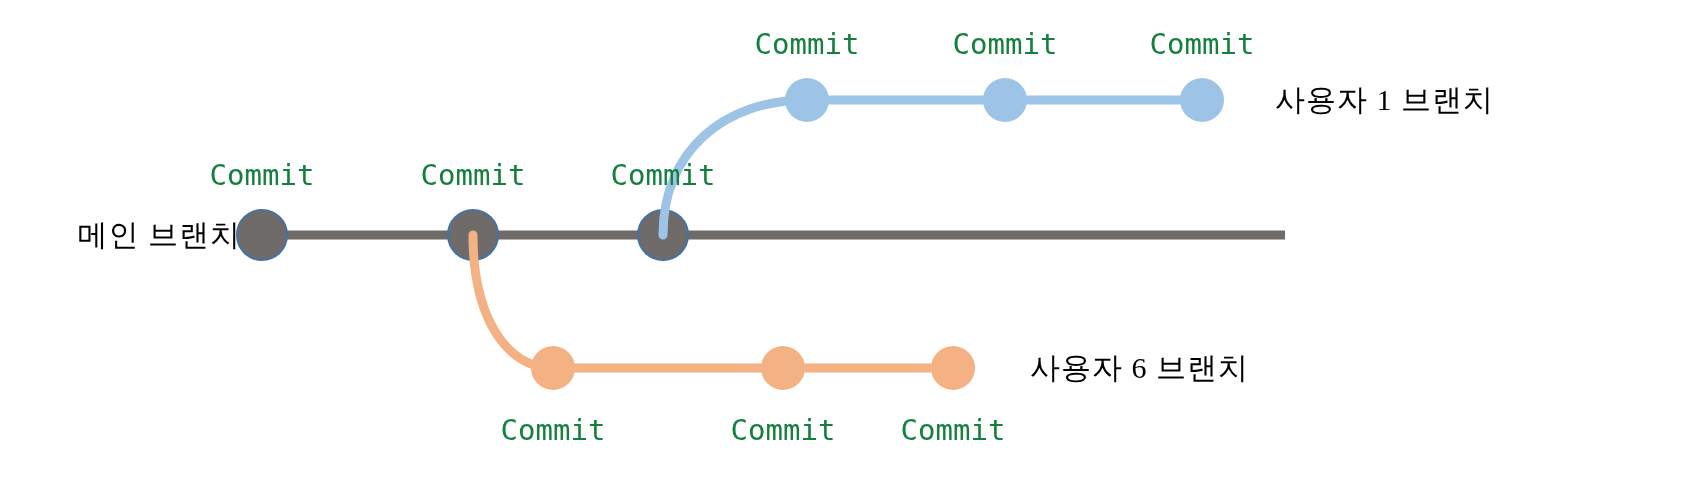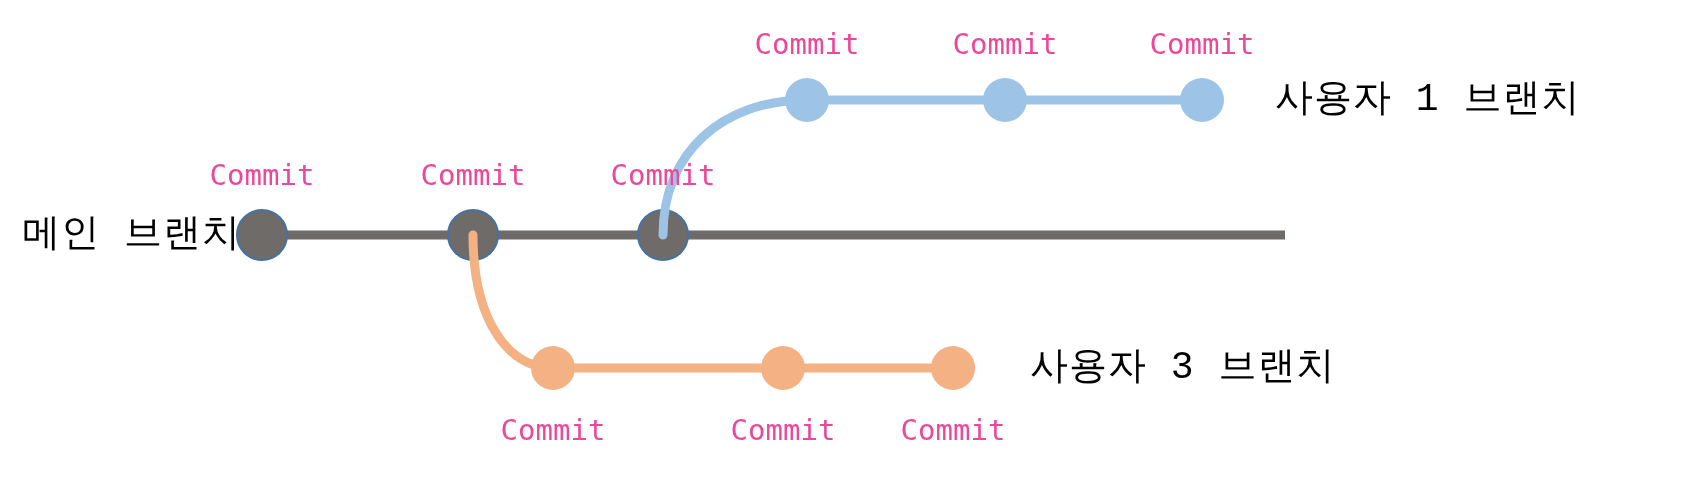--- a/index.html
+++ b/index.html
@@ -24,29 +24,29 @@
     top: 0;
     width: 1684px;
     height: 501px;
     display: block;
   }
   .commit-label {
     position: absolute;
     font-family: "DejaVu Sans Mono", monospace;
     font-size: 29px;
     letter-spacing: 0px;
-    color: #ec4899;
+    color: #15803d;
     white-space: nowrap;
     transform: translateX(-50%);
     line-height: 1;
   }
   .branch-name {
     position: absolute;
-    font-family: Liberation Mono, monospace;
-    font-size: 38px;
+    font-family: Liberation Serif, serif;
+    font-size: 30px;
     color: #000000;
     white-space: nowrap;
     line-height: 1;
     letter-spacing: 1px;
   }
   .branch-name.right-of-node {
     transform: translateY(-50%);
   }
   .branch-name.left-of-node {
     transform: translate(-100%, -50%);
@@ -78,15 +78,15 @@
       <div class="commit-label" style="left: 473px; top: 161px;">Commit</div>
       <div class="commit-label" style="left: 663px; top: 161px;">Commit</div>
       <div class="branch-name left-of-node" style="left: 225px; top: 235px;">메인 브랜치</div>
       <div class="commit-label" style="left: 807px; top: 30px;">Commit</div>
       <div class="commit-label" style="left: 1005px; top: 30px;">Commit</div>
       <div class="commit-label" style="left: 1202px; top: 30px;">Commit</div>
       <div class="branch-name right-of-node" style="left: 1275px; top: 100px;">사용자 1 브랜치</div>
       <div class="commit-label" style="left: 553px; top: 416px;">Commit</div>
       <div class="commit-label" style="left: 783px; top: 416px;">Commit</div>
       <div class="commit-label" style="left: 953px; top: 416px;">Commit</div>
-      <div class="branch-name right-of-node" style="left: 1030px; top: 368px;">사용자 3 브랜치</div>
+      <div class="branch-name right-of-node" style="left: 1030px; top: 368px;">사용자 6 브랜치</div>
     </div>
 </div>
 
 </body></html>

